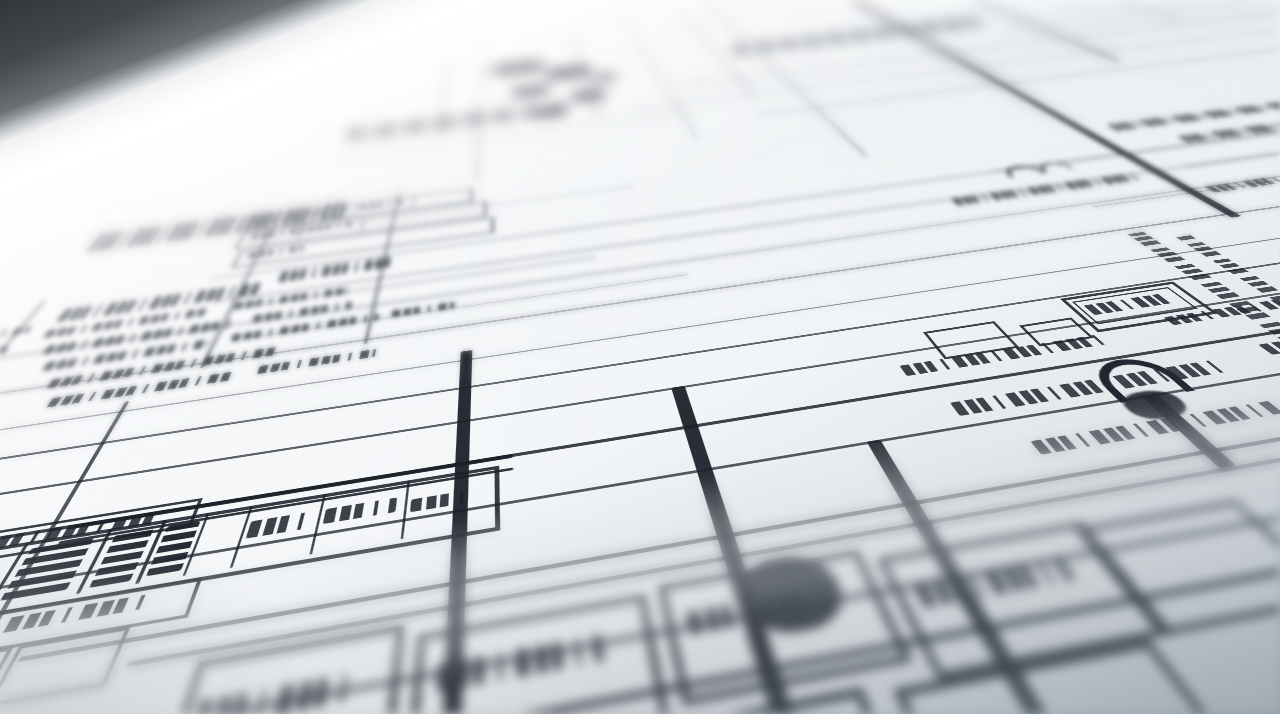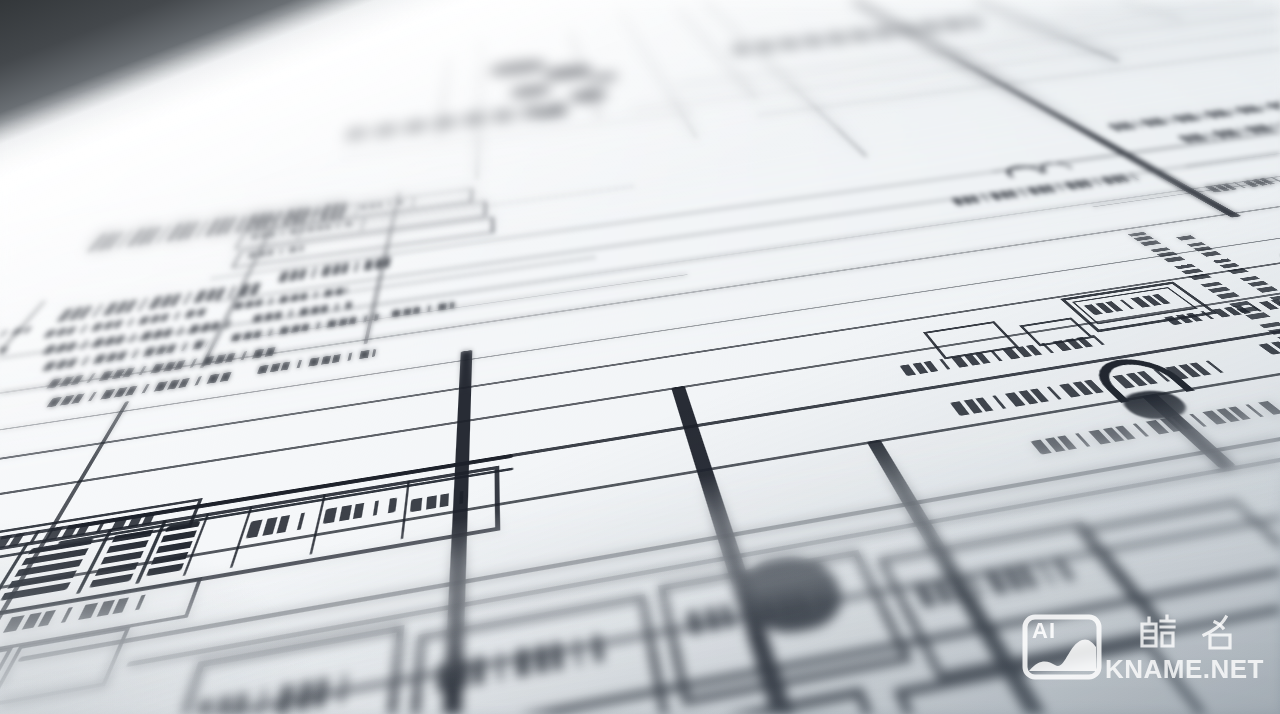--- a/index.html
+++ b/index.html
@@ -620,35 +620,13 @@
         <div class="m ma" style="left: 1905px; top: 1498px; width: 34px; height: 22px; border-width: 3px;"></div>
       </div>
     </div>
 
   <div class="corner-shade"></div>
   <div class="sheen"></div>
   <div class="tone-br"></div>
   <div class="tone-bl"></div>
   <div class="tone-bottom"></div>
 
-  <div class="watermark">
-    <svg class="wm-icon" viewBox="0 0 80 66">
-      <rect x="3" y="3" width="74" height="60" rx="10" fill="none" stroke="rgba(255,255,255,0.85)" stroke-width="5"></rect>
-      <path d="M7,57 C18,44 26,47 33,51 C43,57 46,31 60,26 C66,24 70,28 74,33 L74,57 Z" fill="rgba(255,255,255,0.85)"></path>
-    </svg>
-    <div class="wm-ai">AI</div>
-    <div class="wm-cjk">
-      <span class="wm-cjk-text">酷 名</span>
-      <svg width="100" height="38" viewBox="0 0 100 38">
-        <g stroke="rgba(255,255,255,0.8)" stroke-width="3.2" fill="none" stroke-linecap="square">
-          <path d="M3,10 H17 M3,10 V32 M17,10 V32 M3,17 H17 M3,24 H17 M3,32 H17 M10,4 V10"></path>
-          <path d="M22,7 H35 M28,2 V7 M22,13 H35 M23,19 H34 M23,19 V32 H34 V19"></path>
-          <g transform="translate(62,0)">
-            <path d="M25,3 Q21,10 15,14 Q10,18 3,21"></path>
-            <path d="M14,8 Q19,10 22,14"></path>
-            <path d="M9,21 H29 V34 H9 Z"></path>
-          </g>
-        </g>
-      </svg>
-    </div>
-    <div class="wm-site">KNAME.NET</div>
-  </div>
 </div>
 
 </body></html>

